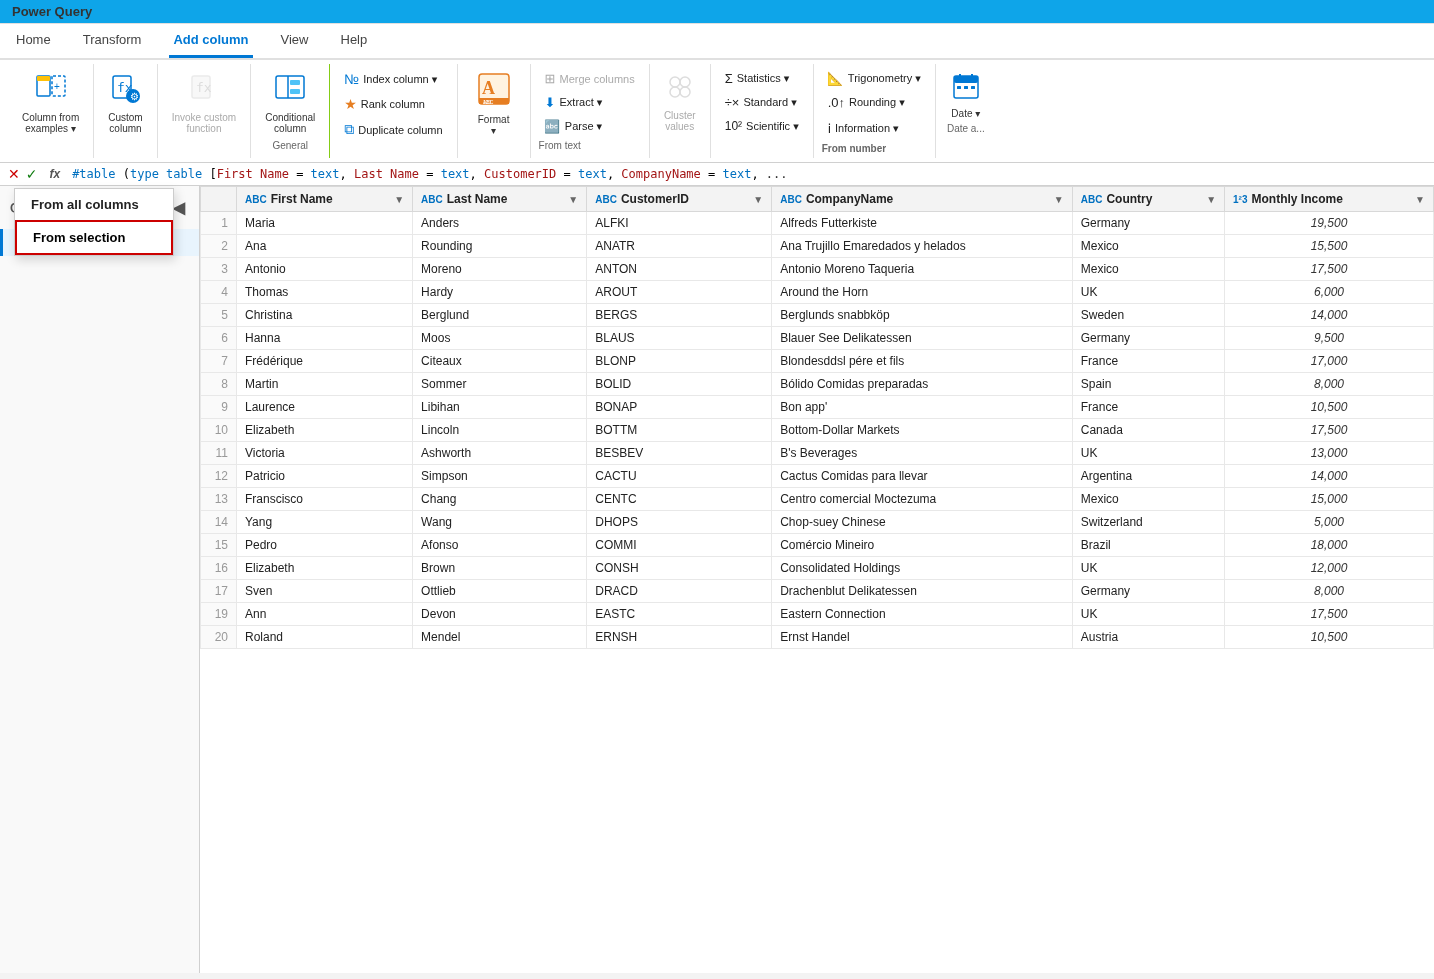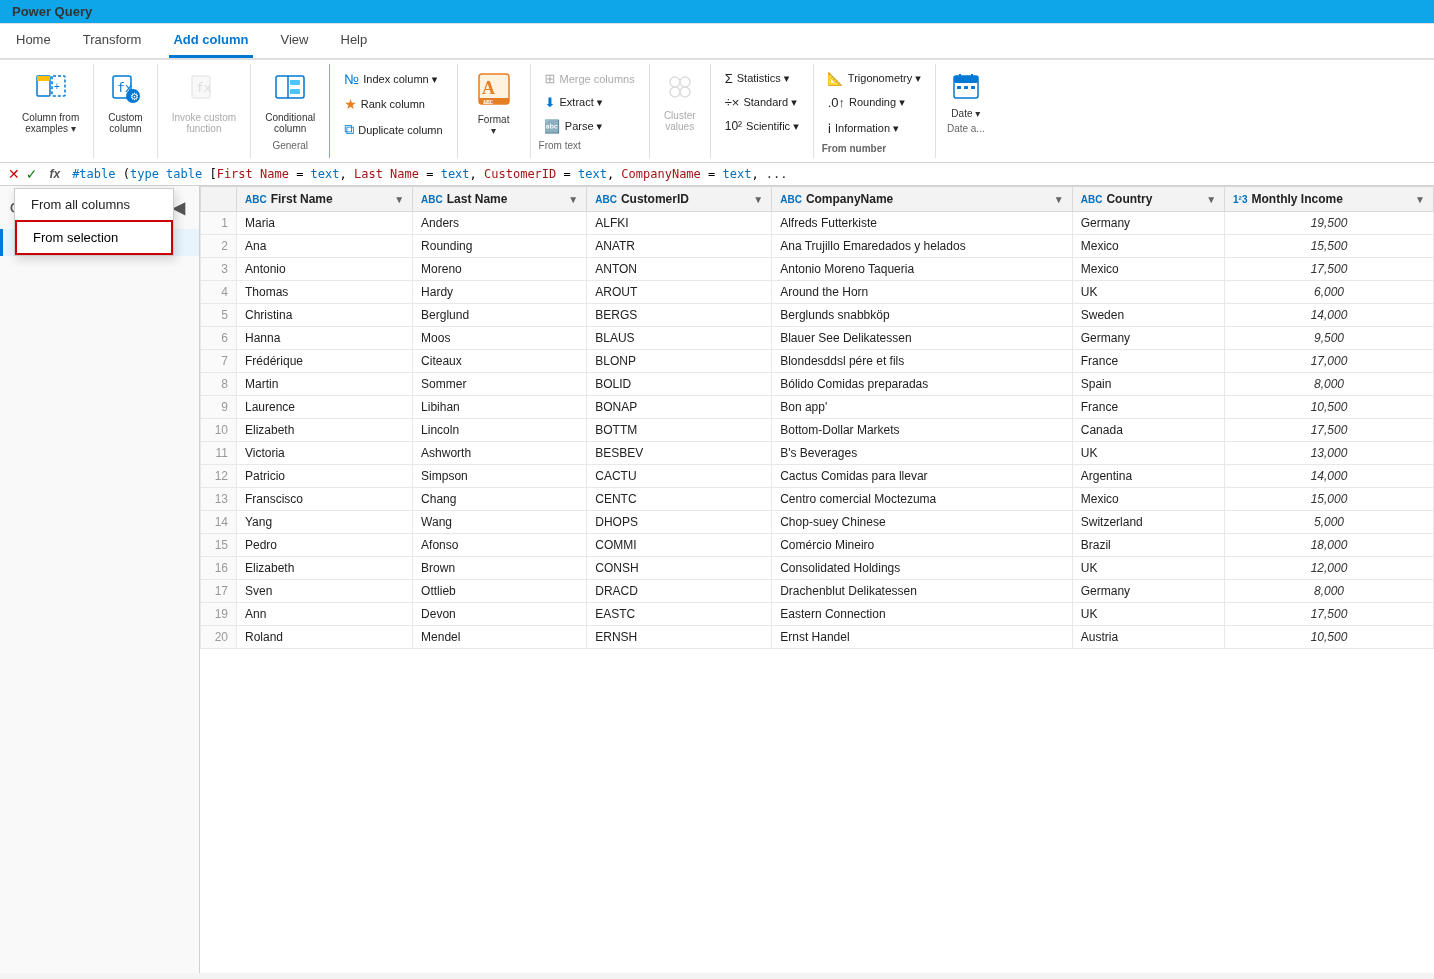--- a/index.html
+++ b/index.html
@@ -81,20 +81,21 @@
       box-shadow: 2px 4px 10px rgba(0,0,0,0.15);
       z-index: 100;
       min-width: 160px;
       top: 188px;
       left: 14px;
     }
     .dropdown-item {
       padding: 8px 16px;
       cursor: pointer;
       font-size: 13px;
+      font-weight: bold;
     }
     .dropdown-item.highlighted {
       border: 2px solid #c00;
       color: #000;
     }
 
     
     .formula-bar {
       display: flex;
       align-items: center;

